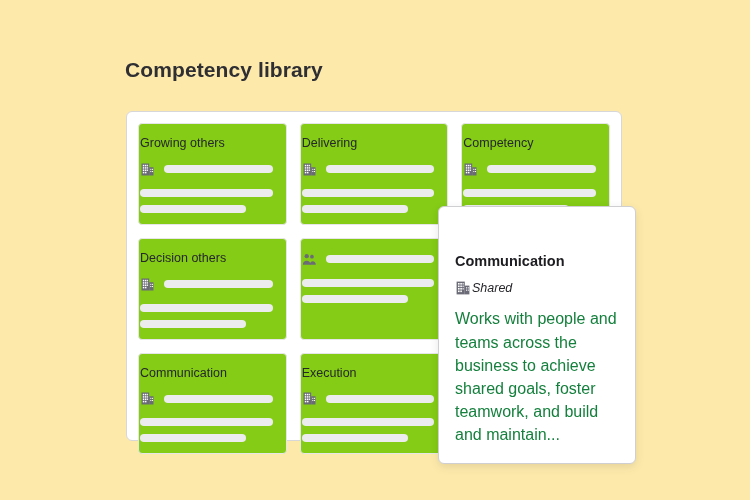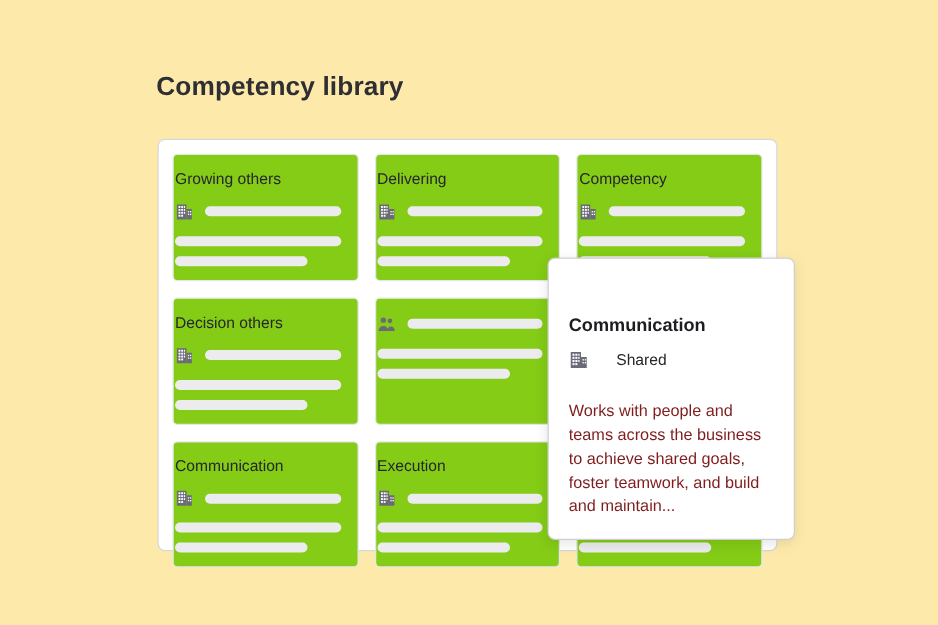--- a/index.html
+++ b/index.html
@@ -122,37 +122,38 @@
     font-weight: 700;
     color: #1d1d21;
     line-height: 1.2;
     margin-bottom: 10px;
     margin-top: 32px;
   }
 
   .popover-meta {
     display: flex;
     align-items: center;
-    gap: 22px;
-    margin-bottom: 24px;
+    gap: 1px;
+    margin-bottom: 11px;
+    font-style: italic;
   }
   .popover-meta .icon-badge {
     width: 16px;
     height: 16px;
     flex: 0 0 16px;
   }
   .popover-meta-label {
     font-size: 12.5px;
     color: #26262b;
   }
 
   .popover-body {
-    font-size: 13px;
+    font-size: 16px;
     line-height: 1.45;
-    color: #7f1d1d;
+    color: #15803d;
   }
 </style>
 </head>
 <body>
 
 <div id="stage">
 
   <div class="page-title">Competency library</div>
 
   <div class="library-panel">

